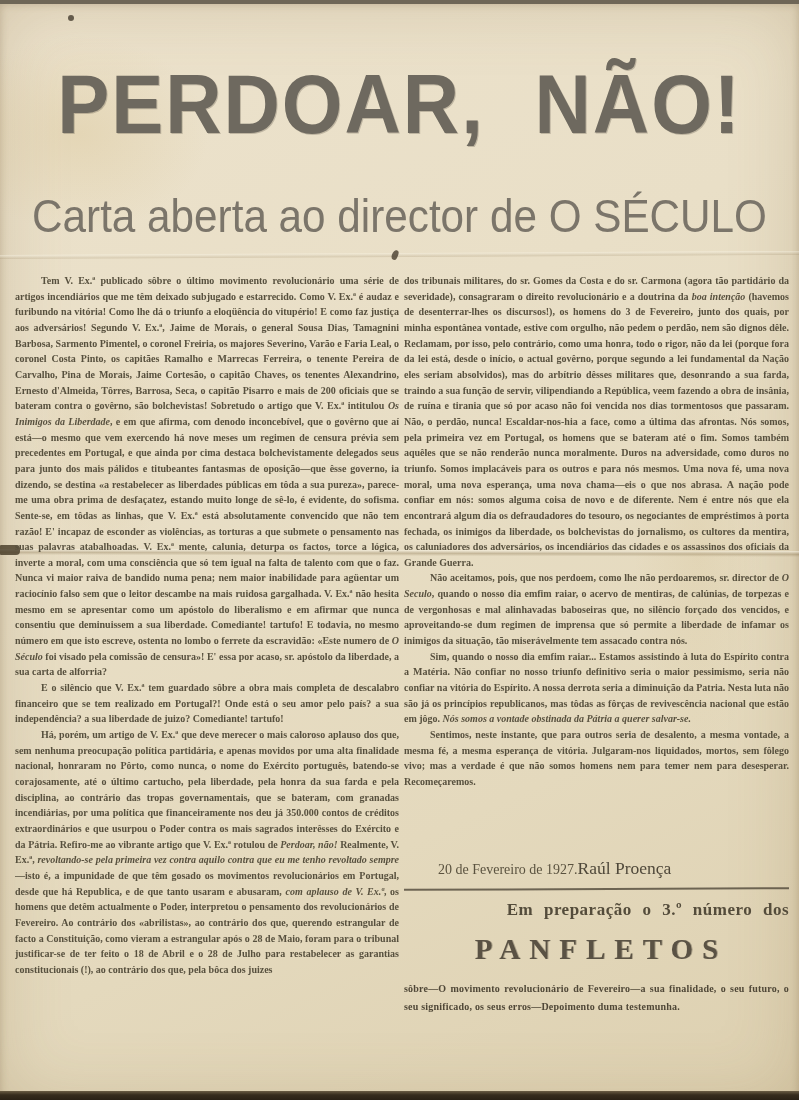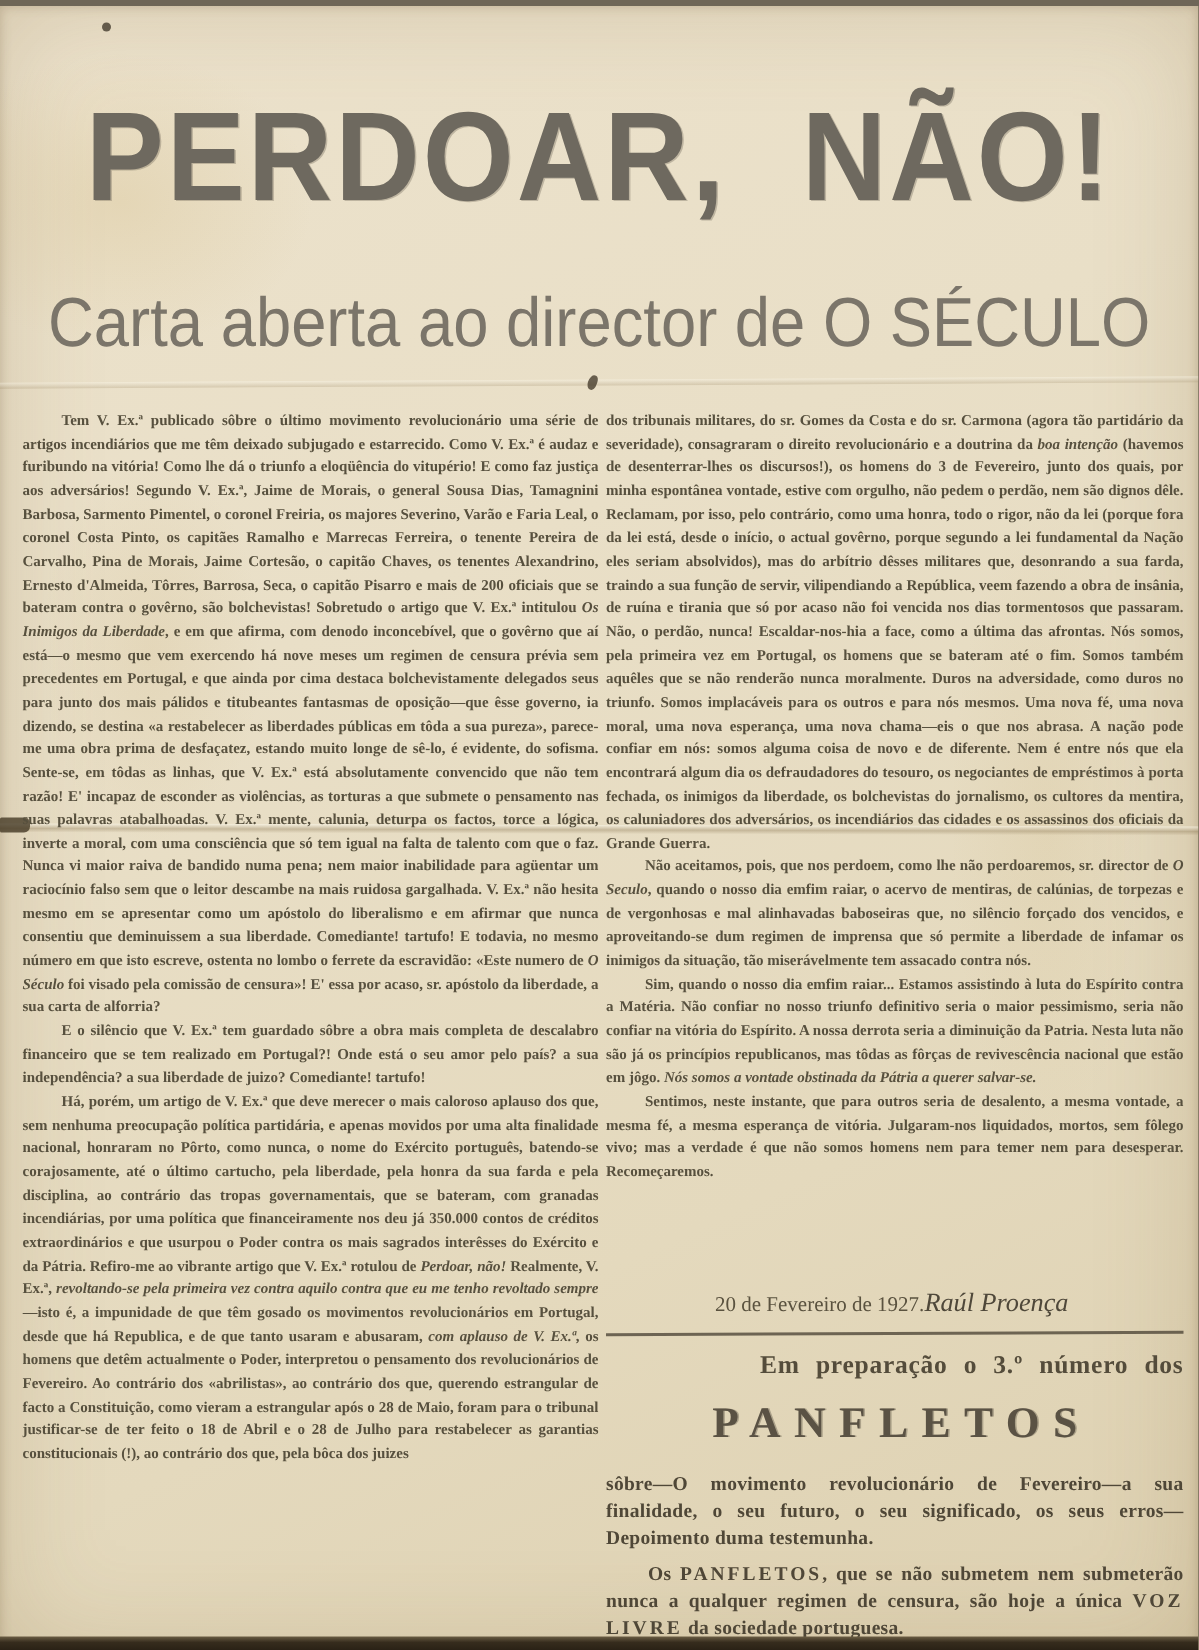--- a/index.html
+++ b/index.html
@@ -48,35 +48,35 @@
   .col { position:absolute; top:269px; text-align:justify; font-size:10px;
          line-height:15.65px; color:#57503e; overflow:hidden; hyphens:auto;font-weight:bold; }
   .col-left  { left:15px;  width:384px; height:818px; }
   .col-right { left:404px; width:385px; height:584px; }
   .col p { margin:0; text-indent:26px; }
   .col p.noindent { text-indent:0; }
   .it { font-style:italic; }
   .wide { letter-spacing:2px; }
 
   .dateline { position:absolute; left:404px; top:854px; width:385px; box-sizing:border-box;
-              display:flex; justify-content:center; align-items:baseline;
+              display:flex; justify-content:flex-start; align-items:baseline;
               padding:0 38px 0 34px; color:#5a523f; }
   .date { font-size:14px; }
-  .signature { font-style:italic; font-size:17.5px; color:#4f483a; }
+  .signature { font-size:17.5px; color:#4f483a; }
 
   
   .footer { position:absolute; left:404px; top:884px; width:385px; color:#4e4636; }
   .footer-rule { border-top:2px solid rgba(70,62,48,.75); width:100%;
                  transform:rotate(-.25deg); margin-bottom:6px; }
   .prep-line { margin-top:10px; text-align:right; font-weight:700; font-size:17px;
                word-spacing:6px; letter-spacing:.5px; color:#544c3b; }
   .panfletos { margin-top:13px; text-align:center; font-weight:700; font-size:29px;
                letter-spacing:9px; text-indent:9px; color:#5a5244;
                text-shadow:1px 0 0 rgba(90,82,68,.4); }
-  .footer-desc { margin-top:14px; font-weight:700; font-size:13px; line-height:17.8px;
+  .footer-desc { margin-top:14px; font-weight:700; font-size:10px; line-height:17.8px;
                  text-align:justify; letter-spacing:.2px; color:#4f4737; hyphens:auto; }
   .footer-desc p { margin:0 0 7px 0; text-indent:0; }
   .footer-desc p.indent { text-indent:28px; }
 </style>
 </head>
 <body>
 
 <div class="page">
 
   <div class="stain" id="stain1"></div>
@@ -108,18 +108,17 @@
     <span class="date">20 de Fevereiro de 1927.</span>
     <span class="signature">Raúl Proença</span>
   </div>
 
   <div class="footer">
     <div class="footer-rule"></div>
     <div class="prep-line">Em preparação o 3.º número dos</div>
     <div class="panfletos">PANFLETOS</div>
     <div class="footer-desc" lang="pt">
         <p><span>sôbre—O movimento revolucionário de Fevereiro—a sua finalidade, o seu futuro, o seu significado, os seus erros—Depoimento duma testemunha.</span></p>
-        <p class="indent"><span>Os </span><span class="wide">PANFLETOS</span><span>, que se não submetem nem submeterão nunca a qualquer regimen de censura, são hoje a única </span><span class="wide">VOZ LIVRE</span><span> da sociedade portuguesa.</span></p>
       </div>
   </div>
 
   <div class="bottom-strip"></div>
 </div>
 
 </body></html>

